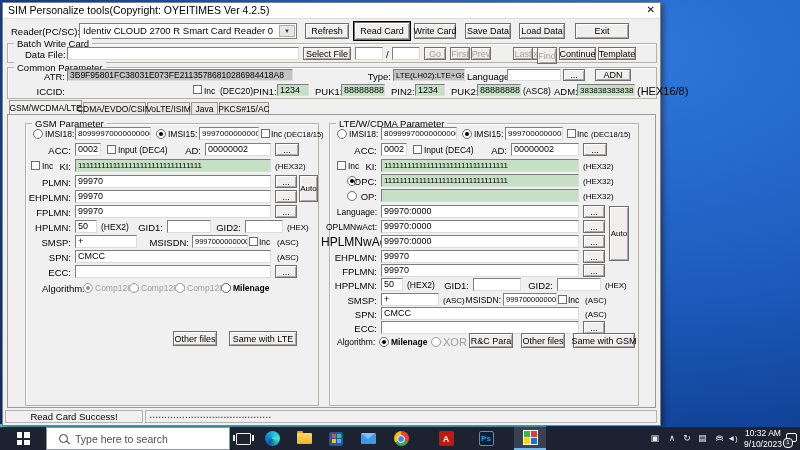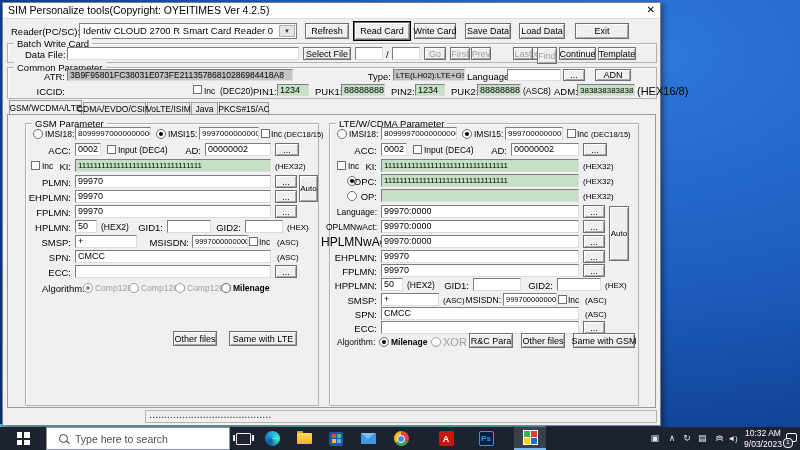--- a/index.html
+++ b/index.html
@@ -331,20 +331,23 @@
 
     <span class="lbl" style="left:334px;top:333px;font-size:8.5px;">Algorithm:</span>
     <span class="rb sel" style="left:376px;top:334px;"></span>
     <span class="lbl" style="left:388px;top:333px;font-size:8.5px;font-weight:bold;">Milenage</span>
     <span class="rb dis" style="left:428px;top:334px;"></span>
     <span class="lbl dis" style="left:440px;top:333px;font-size:11px;">XOR</span>
     <div class="btn" style="left:466px;top:330px;width:44px;height:15px;">R&amp;C Para</div>
     <div class="btn" style="left:518px;top:330px;width:44px;height:15px;">Other files</div>
     <div class="btn" style="left:570px;top:330px;width:62px;height:15px;">Same with GSM</div>
 
+    <div class="scell" style="left:2px;top:407px;width:138px;height:13px;justify-content:center;">
+      <span>Read Card Success!</span>
+    </div>
     <div class="scell" style="left:142px;top:407px;width:512px;height:13px;padding-left:4px;">
       <span class="dots-str">▪▪▪▪▪▪▪▪▪▪▪▪▪▪▪▪▪▪▪▪▪▪▪▪▪▪▪▪▪▪▪▪▪▪▪▪▪▪▪▪▪</span>
     </div>
   </div>
 
   <div class="taskbar">
     <div class="tbtn" style="left:0;width:46px;">
       <span class="winlogo"></span>
     </div>
     <div class="search">
@@ -402,19 +405,19 @@
       <span class="tray-glyph">▤</span>
     </div>
     <div class="tbtn" style="left:711px;width:14px;">
       <span class="wifi-glyph">)))</span>
     </div>
     <div class="tbtn" style="left:725px;width:15px;">
       <span class="tray-glyph" style="font-size:8px;">◄)</span>
     </div>
     <div class="clock">
       <div>10:32 AM</div>
-      <div>9/03/2023</div>
+      <div>9/10/2023</div>
     </div>
     <div class="notif">
       <span class="badge">1</span>
     </div>
   </div>
 </div>
 
 </body></html>

